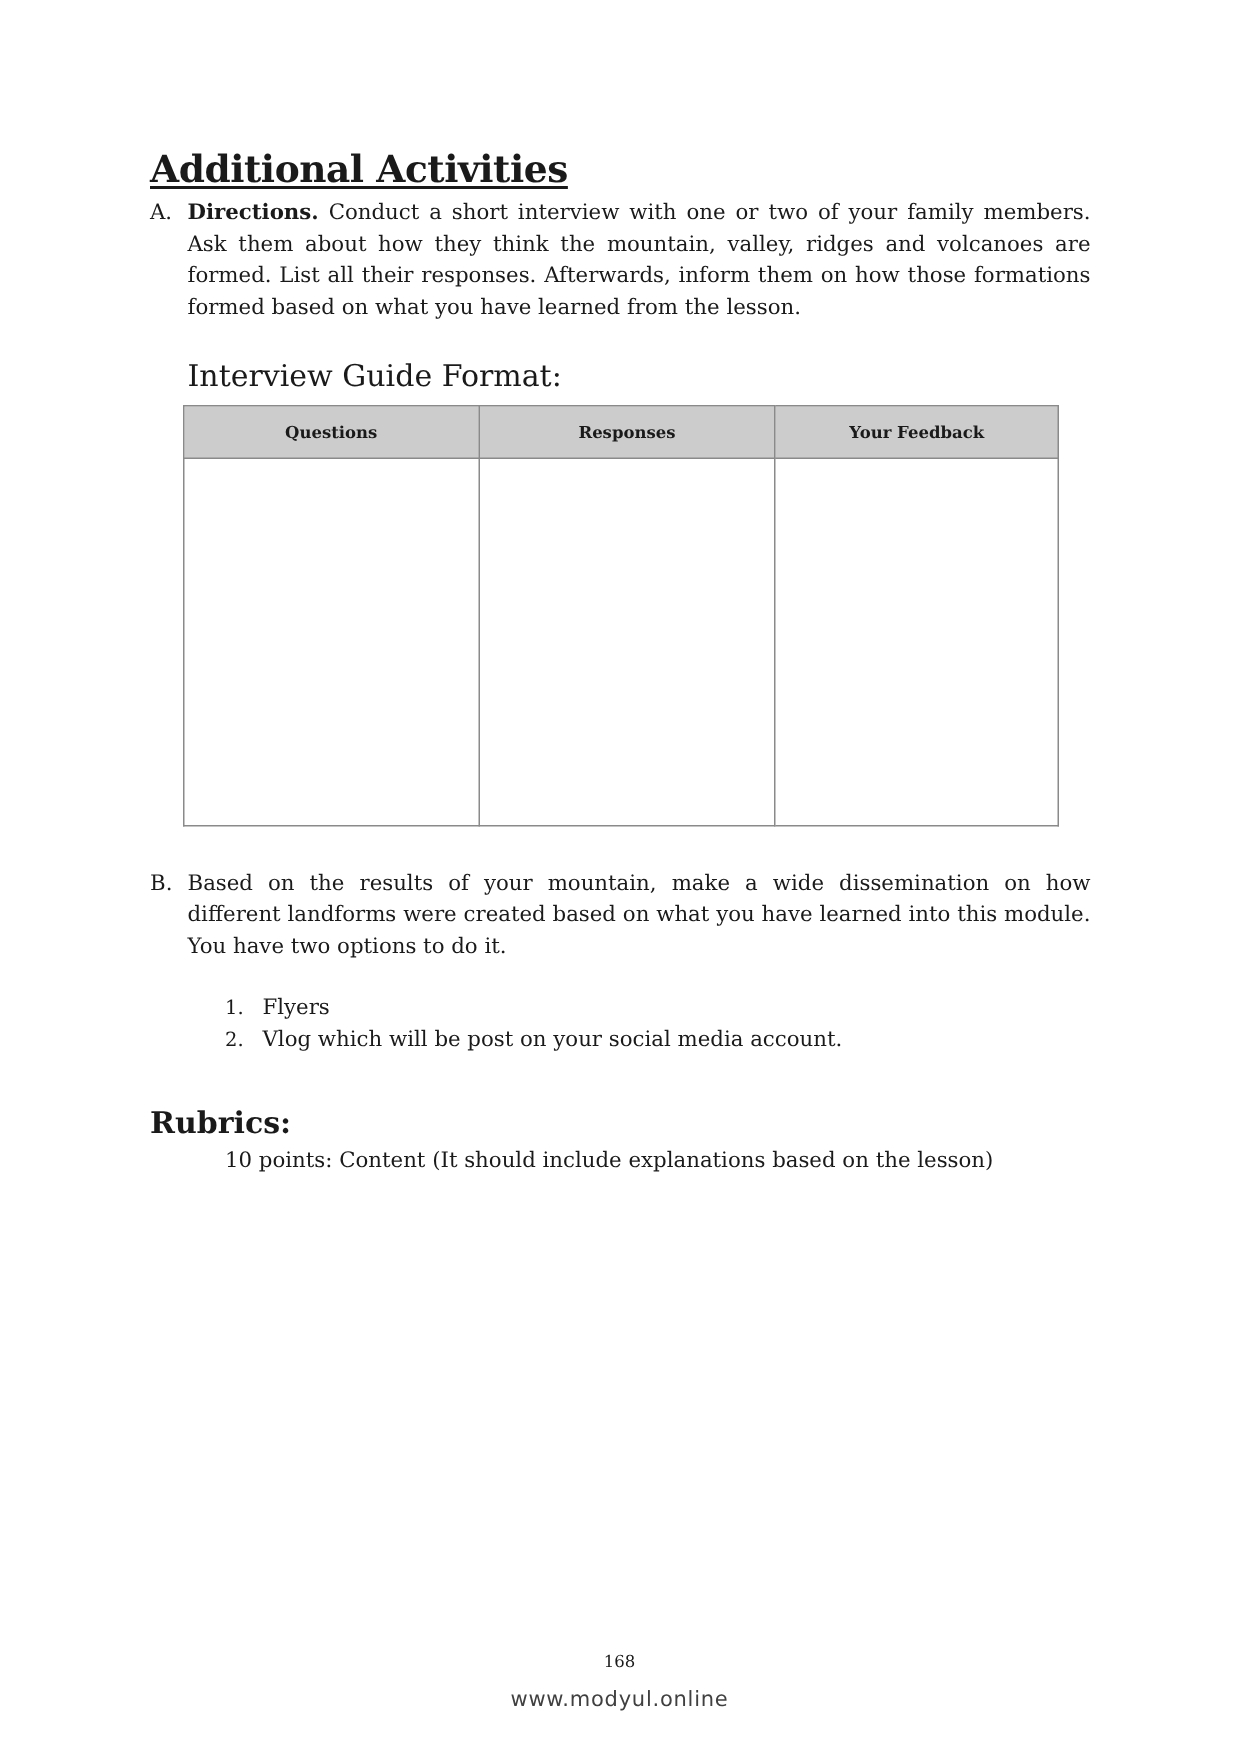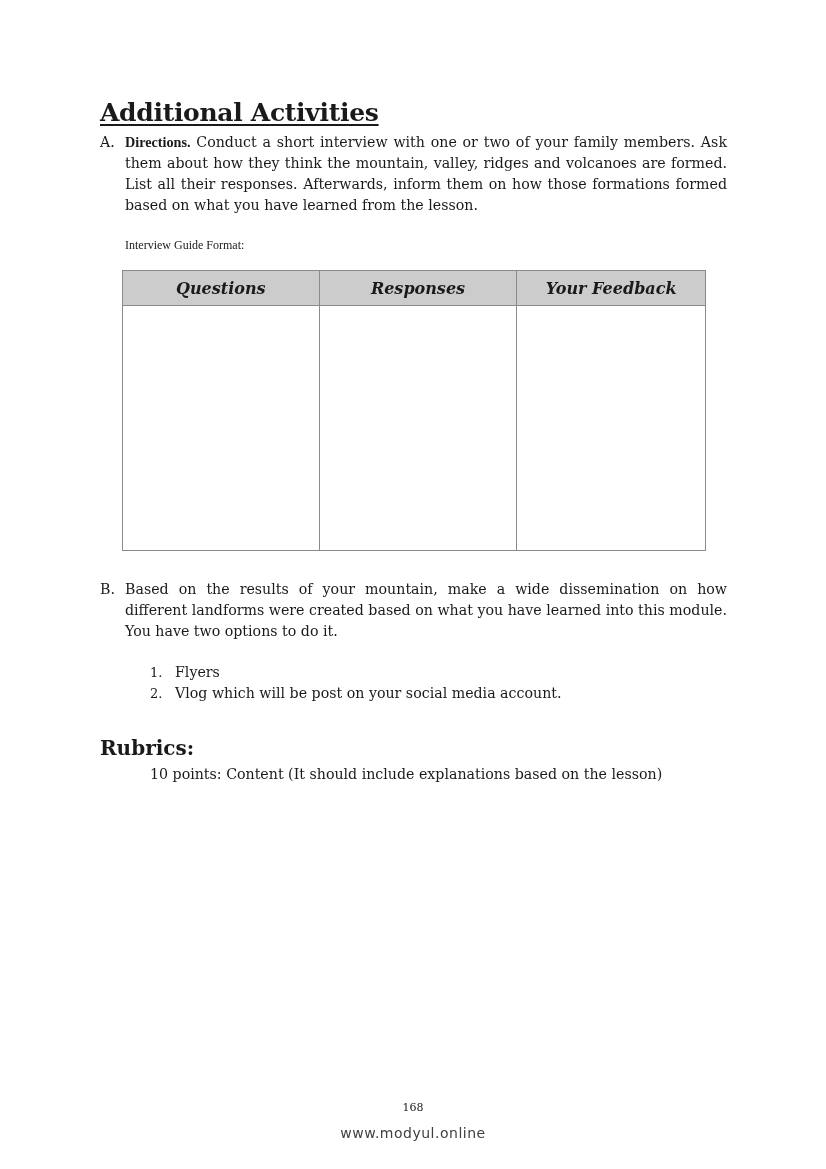--- a/index.html
+++ b/index.html
@@ -5,28 +5,28 @@
   html, body { margin: 0; padding: 0; background: #ffffff; }
   body { width: 826px; height: 1169px; position: relative; overflow: hidden;
          font-family: "DejaVu Serif", "Liberation Serif", serif; color: #1a1a1a; }
   .page { position: absolute; left: 0; top: 0; width: 685px; height: 1169px; border-radius: 14px; }
   .title { position: absolute; left: 100px; top: 98px; font-size: 25px; font-weight: bold;
            text-decoration: underline; text-decoration-thickness: 2px; text-underline-offset: 3px;
            letter-spacing: -0.3px; margin: 0; }
   .para { position: absolute; left: 100px; width: 627px; font-size: 14.2px; line-height: 21px; }
   .para .marker { position: absolute; left: 0; top: 0; }
   .para .body { margin-left: 25px; text-align: justify; text-align-last: left; }
-  .para .body .lead { font-weight: bold; font-family: Liberation Serif, serif; }
+  .para .body .lead { font-weight: bold; }
   .para.A { top: 132px; }
-  .guide-label { position: absolute; left: 125px; top: 238px; font-size: 12px; font-family: Liberation Serif, serif; }
+  .guide-label { position: absolute; left: 125px; top: 238px; font-size: 20px; }
   table.guide { position: absolute; left: 122px; top: 270px; width: 584px; height: 281px;
                 border-collapse: collapse; }
   table.guide th, table.guide td { border: 1.5px solid #8a8a8a; }
-  table.guide th { background: #cccccc; height: 34px; font-style: italic; font-weight: bold;
-                   font-size: 16px; text-align: center; padding: 0; }
+  table.guide th { background: #cccccc; height: 34px; font-weight: bold;
+                   font-size: 11px; text-align: center; padding: 0; }
   table.guide td { background: #ffffff; }
   .para.B { top: 579px; }
   ol.options { position: absolute; left: 150px; top: 662px; margin: 0; padding: 0; list-style: none;
                font-size: 14.2px; line-height: 21px; }
   ol.options li { position: relative; padding-left: 25px; }
   ol.options li .num { position: absolute; left: 0; font-size: 13px; }
   .rubrics-label { position: absolute; left: 100px; top: 736px; font-size: 20px; font-weight: bold; }
   .rubrics { position: absolute; left: 150px; top: 764px; font-size: 14.2px; line-height: 21px; }
   .page-number { position: absolute; left: 0; width: 826px; top: 1101px; text-align: center; font-size: 11px; }
   .watermark { position: absolute; left: 0; width: 826px; top: 1125px; text-align: center;

